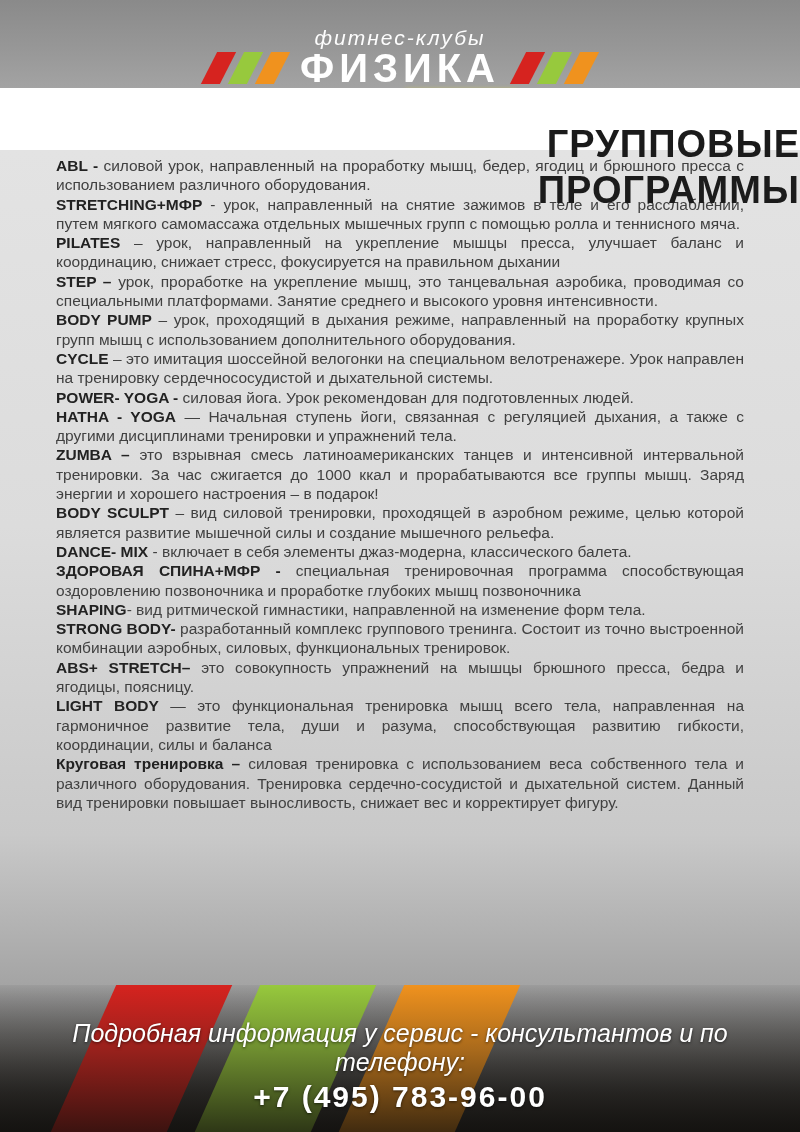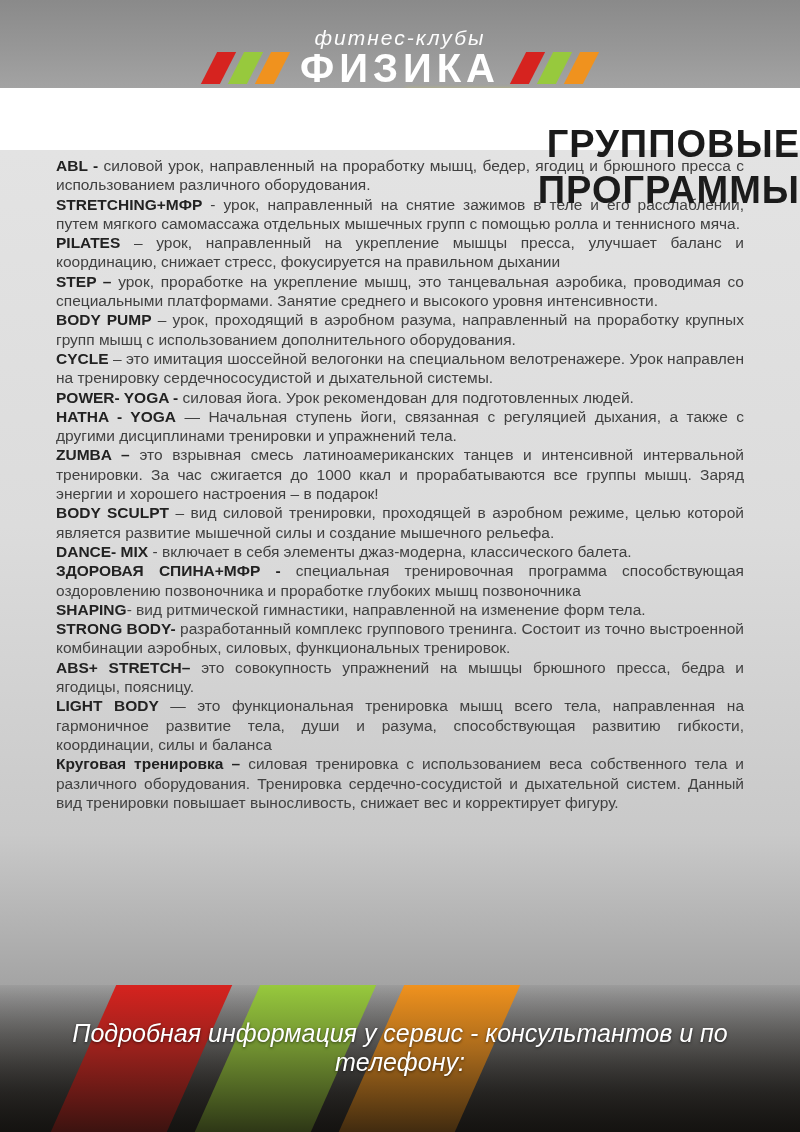--- a/index.html
+++ b/index.html
@@ -135,21 +135,21 @@
   </header>
 
   <div class="title-band"></div>
   <h1 class="page-title"><span>ГРУППОВЫЕ</span><br><span>ПРОГРАММЫ</span></h1>
 
   <main class="content">
     <p class="program"><b>ABL - </b><span>силовой урок, направленный на проработку мышц, бедер, ягодиц и брюшного пресса с использованием различного оборудования.</span></p>
       <p class="program"><b>STRETCHING+МФР</b><span> - урок, направленный на снятие зажимов в теле и его расслаблении, путем мягкого самомассажа отдельных мышечных групп с помощью ролла и теннисного мяча.</span></p>
       <p class="program"><b>PILATES</b><span> – урок, направленный на укрепление мышцы пресса, улучшает баланс и координацию, снижает стресс, фокусируется на правильном дыхании</span></p>
       <p class="program"><b>STEP –</b><span> урок,  проработке на укрепление мышц, это танцевальная аэробика, проводимая со специальными платформами. Занятие среднего и высокого уровня интенсивности.</span></p>
-      <p class="program"><b>BODY PUMP</b><span> – урок, проходящий в аэробном разума, направленный на проработку крупных групп мышц с использованием дополнительного оборудования.</span></p>
+      <p class="program"><b>BODY PUMP</b><span> – урок, проходящий в дыхания режиме, направленный на проработку крупных групп мышц с использованием дополнительного оборудования.</span></p>
       <p class="program"><b>CYCLE</b><span> – это имитация шоссейной  велогонки на специальном велотренажере. Урок направлен на тренировку сердечнососудистой и дыхательной системы.</span></p>
       <p class="program"><b>POWER- YOGA -</b><span> силовая йога. Урок рекомендован для подготовленных людей.</span></p>
       <p class="program"><b>HATHA - YOGA</b><span> — Начальная ступень йоги, связанная с регуляцией дыхания, а также с другими дисциплинами тренировки и упражнений тела.</span></p>
       <p class="program"><b>ZUMBA –</b><span> это взрывная смесь латиноамериканских танцев и интенсивной интервальной тренировки. За час сжигается до 1000 ккал и прорабатываются все группы мышц. Заряд энергии и хорошего настроения – в подарок!</span></p>
       <p class="program"><b>BODY SCULPT</b><span> – вид силовой тренировки, проходящей в аэробном режиме, целью которой является развитие мышечной силы и создание мышечного рельефа.</span></p>
       <p class="program"><b>DANCE- MIX </b><span> - включает в себя элементы джаз-модерна, классического балета.</span></p>
       <p class="program"><b>ЗДОРОВАЯ СПИНА+МФР - </b><span>специальная тренировочная программа способствующая оздоровлению позвоночника и проработке глубоких мышц позвоночника</span></p>
       <p class="program"><b>SHAPING</b><span>- вид ритмической гимнастики, направленной на изменение форм тела.</span></p>
       <p class="program"><b>STRONG BODY-</b><span>  разработанный комплекс группового тренинга. Состоит из точно выстроенной комбинации аэробных, силовых, функциональных тренировок.</span></p>
       <p class="program"><b>ABS+ STRETCH–</b><span> это совокупность упражнений на мышцы брюшного пресса, бедра и ягодицы, поясницу.</span></p>
@@ -157,16 +157,17 @@
       <p class="program"><b>Круговая тренировка –</b><span> силовая тренировка с использованием веса собственного тела и различного оборудования. Тренировка сердечно-сосудистой и дыхательной систем. Данный вид тренировки повышает выносливость, снижает вес и корректирует фигуру.</span></p>
   </main>
 
   <footer class="footer">
     <div class="big-stripe red" style="background: rgb(214, 35, 31);"></div>
     <div class="big-stripe green" style="background: rgb(151, 201, 61);"></div>
     <div class="big-stripe orange" style="background: rgb(240, 146, 30);"></div>
     <div class="footer-shade"></div>
     <div class="footer-text">
       <div class="footer-info">Подробная информация у сервис - консультантов и по телефону:</div>
+      <div class="footer-phone">+7 (495) 783-96-00</div>
     </div>
   </footer>
 
 </div>
 
 </body></html>

